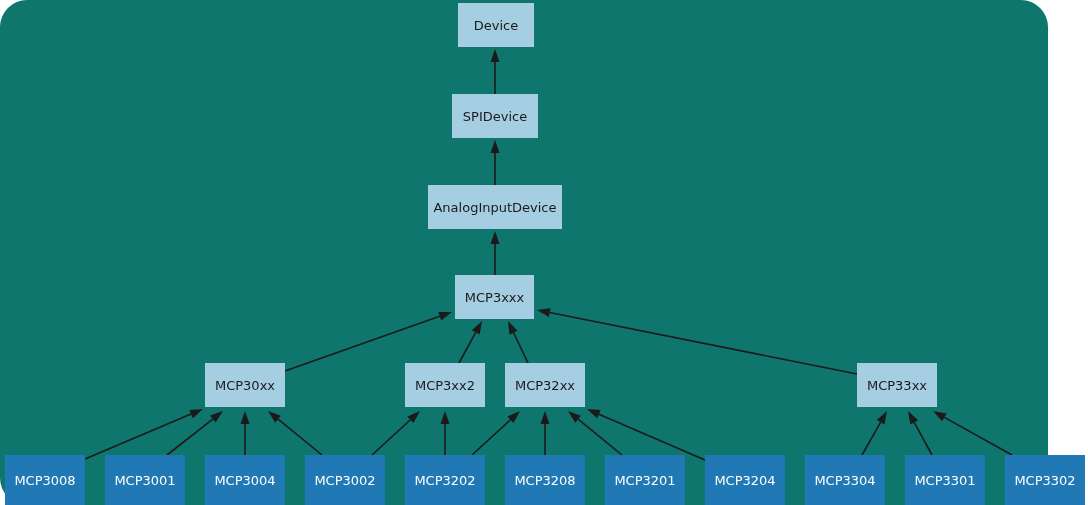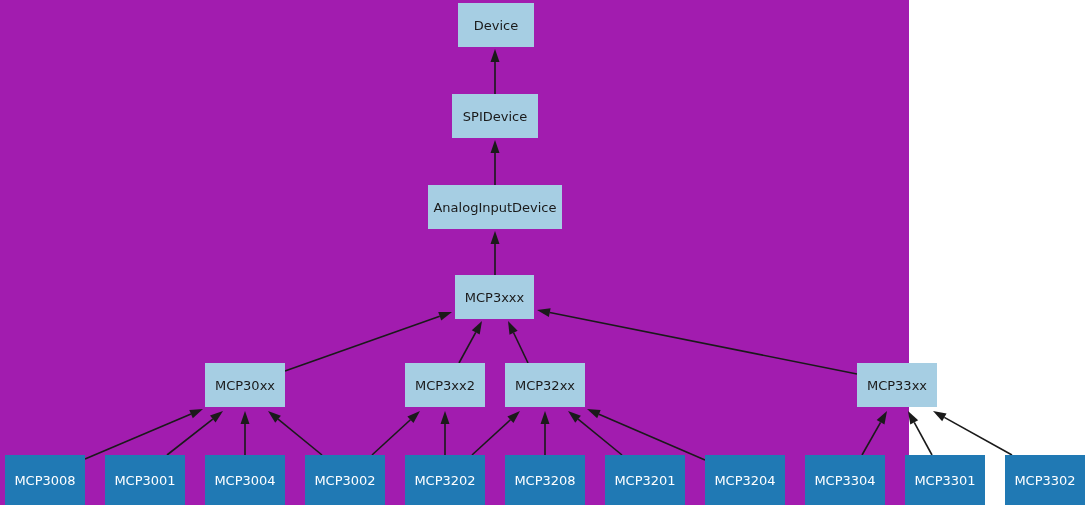--- a/index.html
+++ b/index.html
@@ -8,23 +8,24 @@
     background: #ffffff;
   }
   body {
     width: 1088px;
     height: 505px;
     overflow: hidden;
     font-family: "DejaVu Sans", sans-serif;
   }
   #diagram-root {
     position: relative;
-    width: 909px;
+    width: 1048px;
     height: 505px;
-    background: #a21caf;
+    background: #0f766e;
+    border-radius: 27px;
   }
   svg#uml-canvas {
     display: block;
     width: 1088px;
     height: 505px;
   }
   .node-box {
     stroke: none;
   }
   .node-label {

